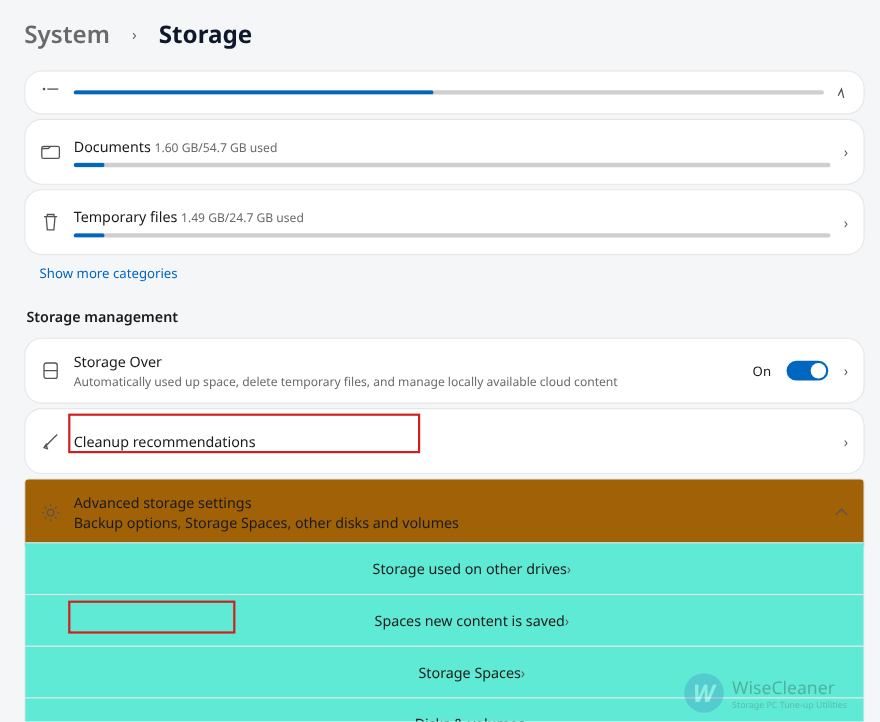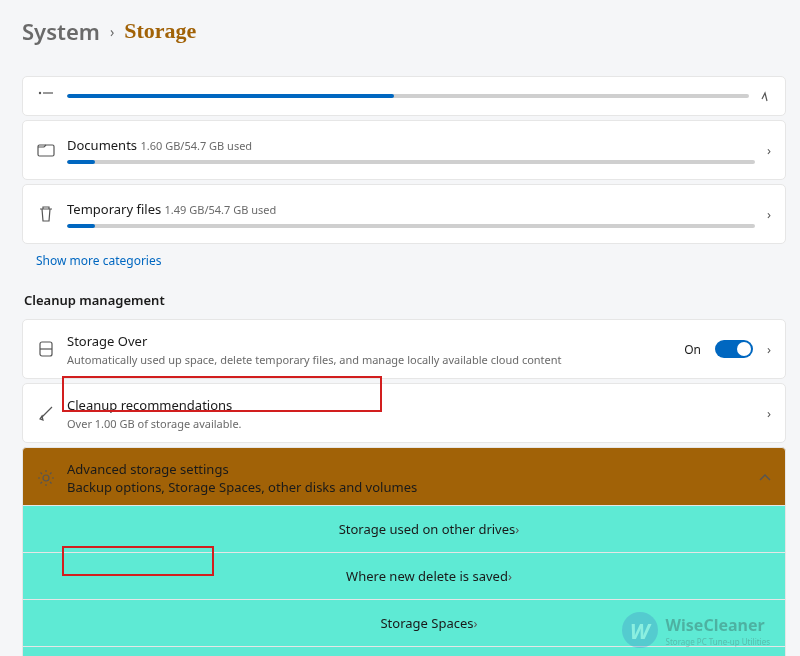--- a/index.html
+++ b/index.html
@@ -10,42 +10,41 @@
     color: #1a1a1a;
     font-size: 13px;
     position: relative;
   }
   .page {
     padding: 16px 14px 0 22px;
   }
   .breadcrumb {
     display: flex;
     align-items: center;
-    gap: 10px;
-    margin-bottom: 30px;
+    gap: 20px;
+    margin-bottom: 18px;
   }
   .breadcrumb .parent {
     font-size: 22px;
     font-weight: 600;
     color: #6a6a6a;
   }
   .breadcrumb .chev {
     font-size: 14px;
     color: #6a6a6a;
   }
   .breadcrumb .current {
     font-size: 22px;
     font-weight: 700;
-    color: #a16207;
-    font-family: Liberation Serif, serif;
+    color: #0f172a;
   }
   .card {
     background: #fff;
     border: 1px solid #e6e6e6;
-    border-radius: 5px;
+    border-radius: 16px;
     display: flex;
     align-items: center;
     gap: 12px;
     padding: 10px 14px;
     margin-bottom: 4px;
     min-height: 60px;
   }
   .card .ico { width: 18px; display:flex; align-items:center; justify-content:center; color:#4a4a4a; flex-shrink:0; }
   .card .body { flex: 1; min-width:0; }
   .card .title { font-size: 13px; color:#1a1a1a; }
@@ -131,21 +130,21 @@
     gap:8px;
     opacity:0.28;
     pointer-events:none;
   }
   .watermark .circ {
     width:36px;height:36px;border-radius:50%;
     background:#3b7cc4;color:#fff;
     display:flex;align-items:center;justify-content:center;
     font-size:22px;font-weight:700;font-style:italic;
   }
-  .watermark .wm-title{font-size:16px;font-weight:700;color:#222;}
+  .watermark .wm-title{font-size:16px;font-weight:400;color:#222;}
   .watermark .wm-sub{font-size:8px;color:#444;}
   svg { display:block; }
 </style>
 </head>
 <body>
 
 <div class="page">
 
   <div class="breadcrumb">
     <span class="parent">System</span>
@@ -196,32 +195,32 @@
   
   <div class="card">
     <span class="ico">
       <svg width="16" height="18" viewBox="0 0 16 18">
           <path d="M2 4 H14 M5 4 V2 H11 V4 M4 4 L5 16 H11 L12 4" stroke="#555" stroke-width="1.2" fill="none"></path>
         </svg>
     </span>
     <div class="body">
       <div class="topline">
         <span class="title">Temporary files</span>
-        <span class="used">1.49 GB/54.7 GB used</span>
+        <span class="used">1.49 GB/24.7 GB used</span>
       </div>
       <div class="progress">
         <div class="fill" style="width:4%"></div>
       </div>
     </div>
     <span class="chevron">›</span>
   </div>
 
   <span class="link">Show more categories</span>
 
-  <div class="section-title">Cleanup management</div>
+  <div class="section-title">Storage management</div>
 
   
   <div class="card">
     <span class="ico">
       <svg width="16" height="18" viewBox="0 0 16 18">
           <rect x="2" y="2" width="12" height="14" rx="2" stroke="#555" stroke-width="1.2" fill="none"></rect>
           <line x1="2" y1="9" x2="14" y2="9" stroke="#555" stroke-width="1.2"></line>
         </svg>
     </span>
     <div class="body">
@@ -237,21 +236,20 @@
 
   
   <div class="card">
     <span class="ico">
       <svg width="18" height="18" viewBox="0 0 18 18">
           <path d="M3 15 L12 6 M12 6 L15 3 M3 15 L6 16 L5 12 Z" stroke="#555" stroke-width="1.2" fill="none"></path>
         </svg>
     </span>
     <div class="body">
       <div class="title">Cleanup recommendations</div>
-      <div class="sub">Over 1.00 GB of storage available.</div>
     </div>
     <span class="chevron">›</span>
   </div>
 
   
   <div class="adv-header">
     <span class="ico">
       <svg width="18" height="18" viewBox="0 0 18 18">
           <circle cx="9" cy="9" r="3" stroke="#555" stroke-width="1.2" fill="none"></circle>
           <path d="M9 1 V3 M9 15 V17 M1 9 H3 M15 9 H17 M3.5 3.5 L5 5 M13 13 L14.5 14.5 M14.5 3.5 L13 5 M5 13 L3.5 14.5" stroke="#555" stroke-width="1.2"></path>
@@ -266,21 +264,21 @@
           <path d="M1 6 L6 1 L11 6" stroke="#555" stroke-width="1.4" fill="none"></path>
         </svg>
     </span>
   </div>
   <div class="sublist">
     <div class="subrow">
       <span class="label">Storage used on other drives</span>
       <span class="chevron">›</span>
     </div>
     <div class="subrow">
-      <span class="label">Where new delete is saved</span>
+      <span class="label">Spaces new content is saved</span>
       <span class="chevron">›</span>
     </div>
     <div class="subrow">
       <span class="label">Storage Spaces</span>
       <span class="chevron">›</span>
     </div>
     <div class="subrow">
       <span class="label">Disks &amp; volumes</span>
       <span class="chevron">›</span>
     </div>

